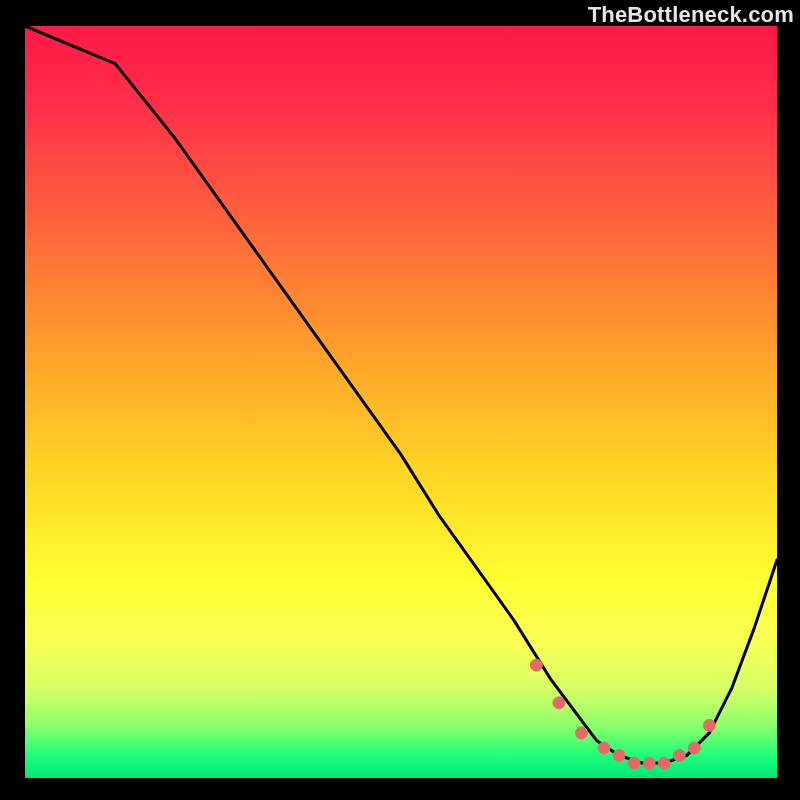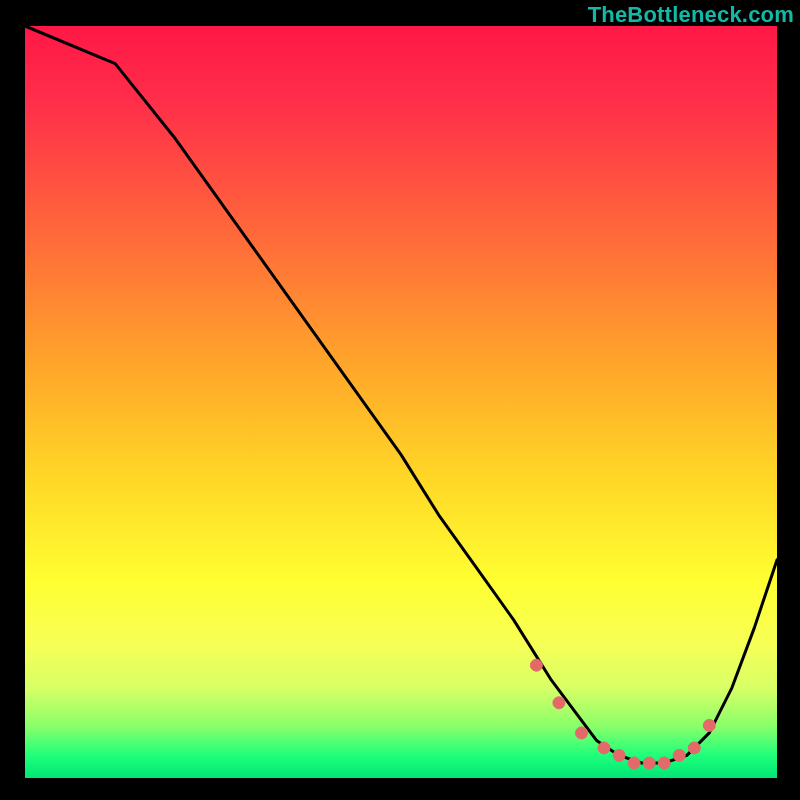--- a/index.html
+++ b/index.html
@@ -14,21 +14,21 @@
   .frame {
     position: relative;
     width: 800px;
     height: 800px;
     background: #000;
   }
   .watermark {
     position: absolute;
     top: 2px;
     right: 6px;
-    color: #14b8a6;
+    color: #e5e5e5;
     font-size: 22px;
     font-weight: 600;
     letter-spacing: 0.2px;
     z-index: 20;
   }
   .plot {
     position: absolute;
     left: 25px;
     top: 26px;
     width: 752px;

